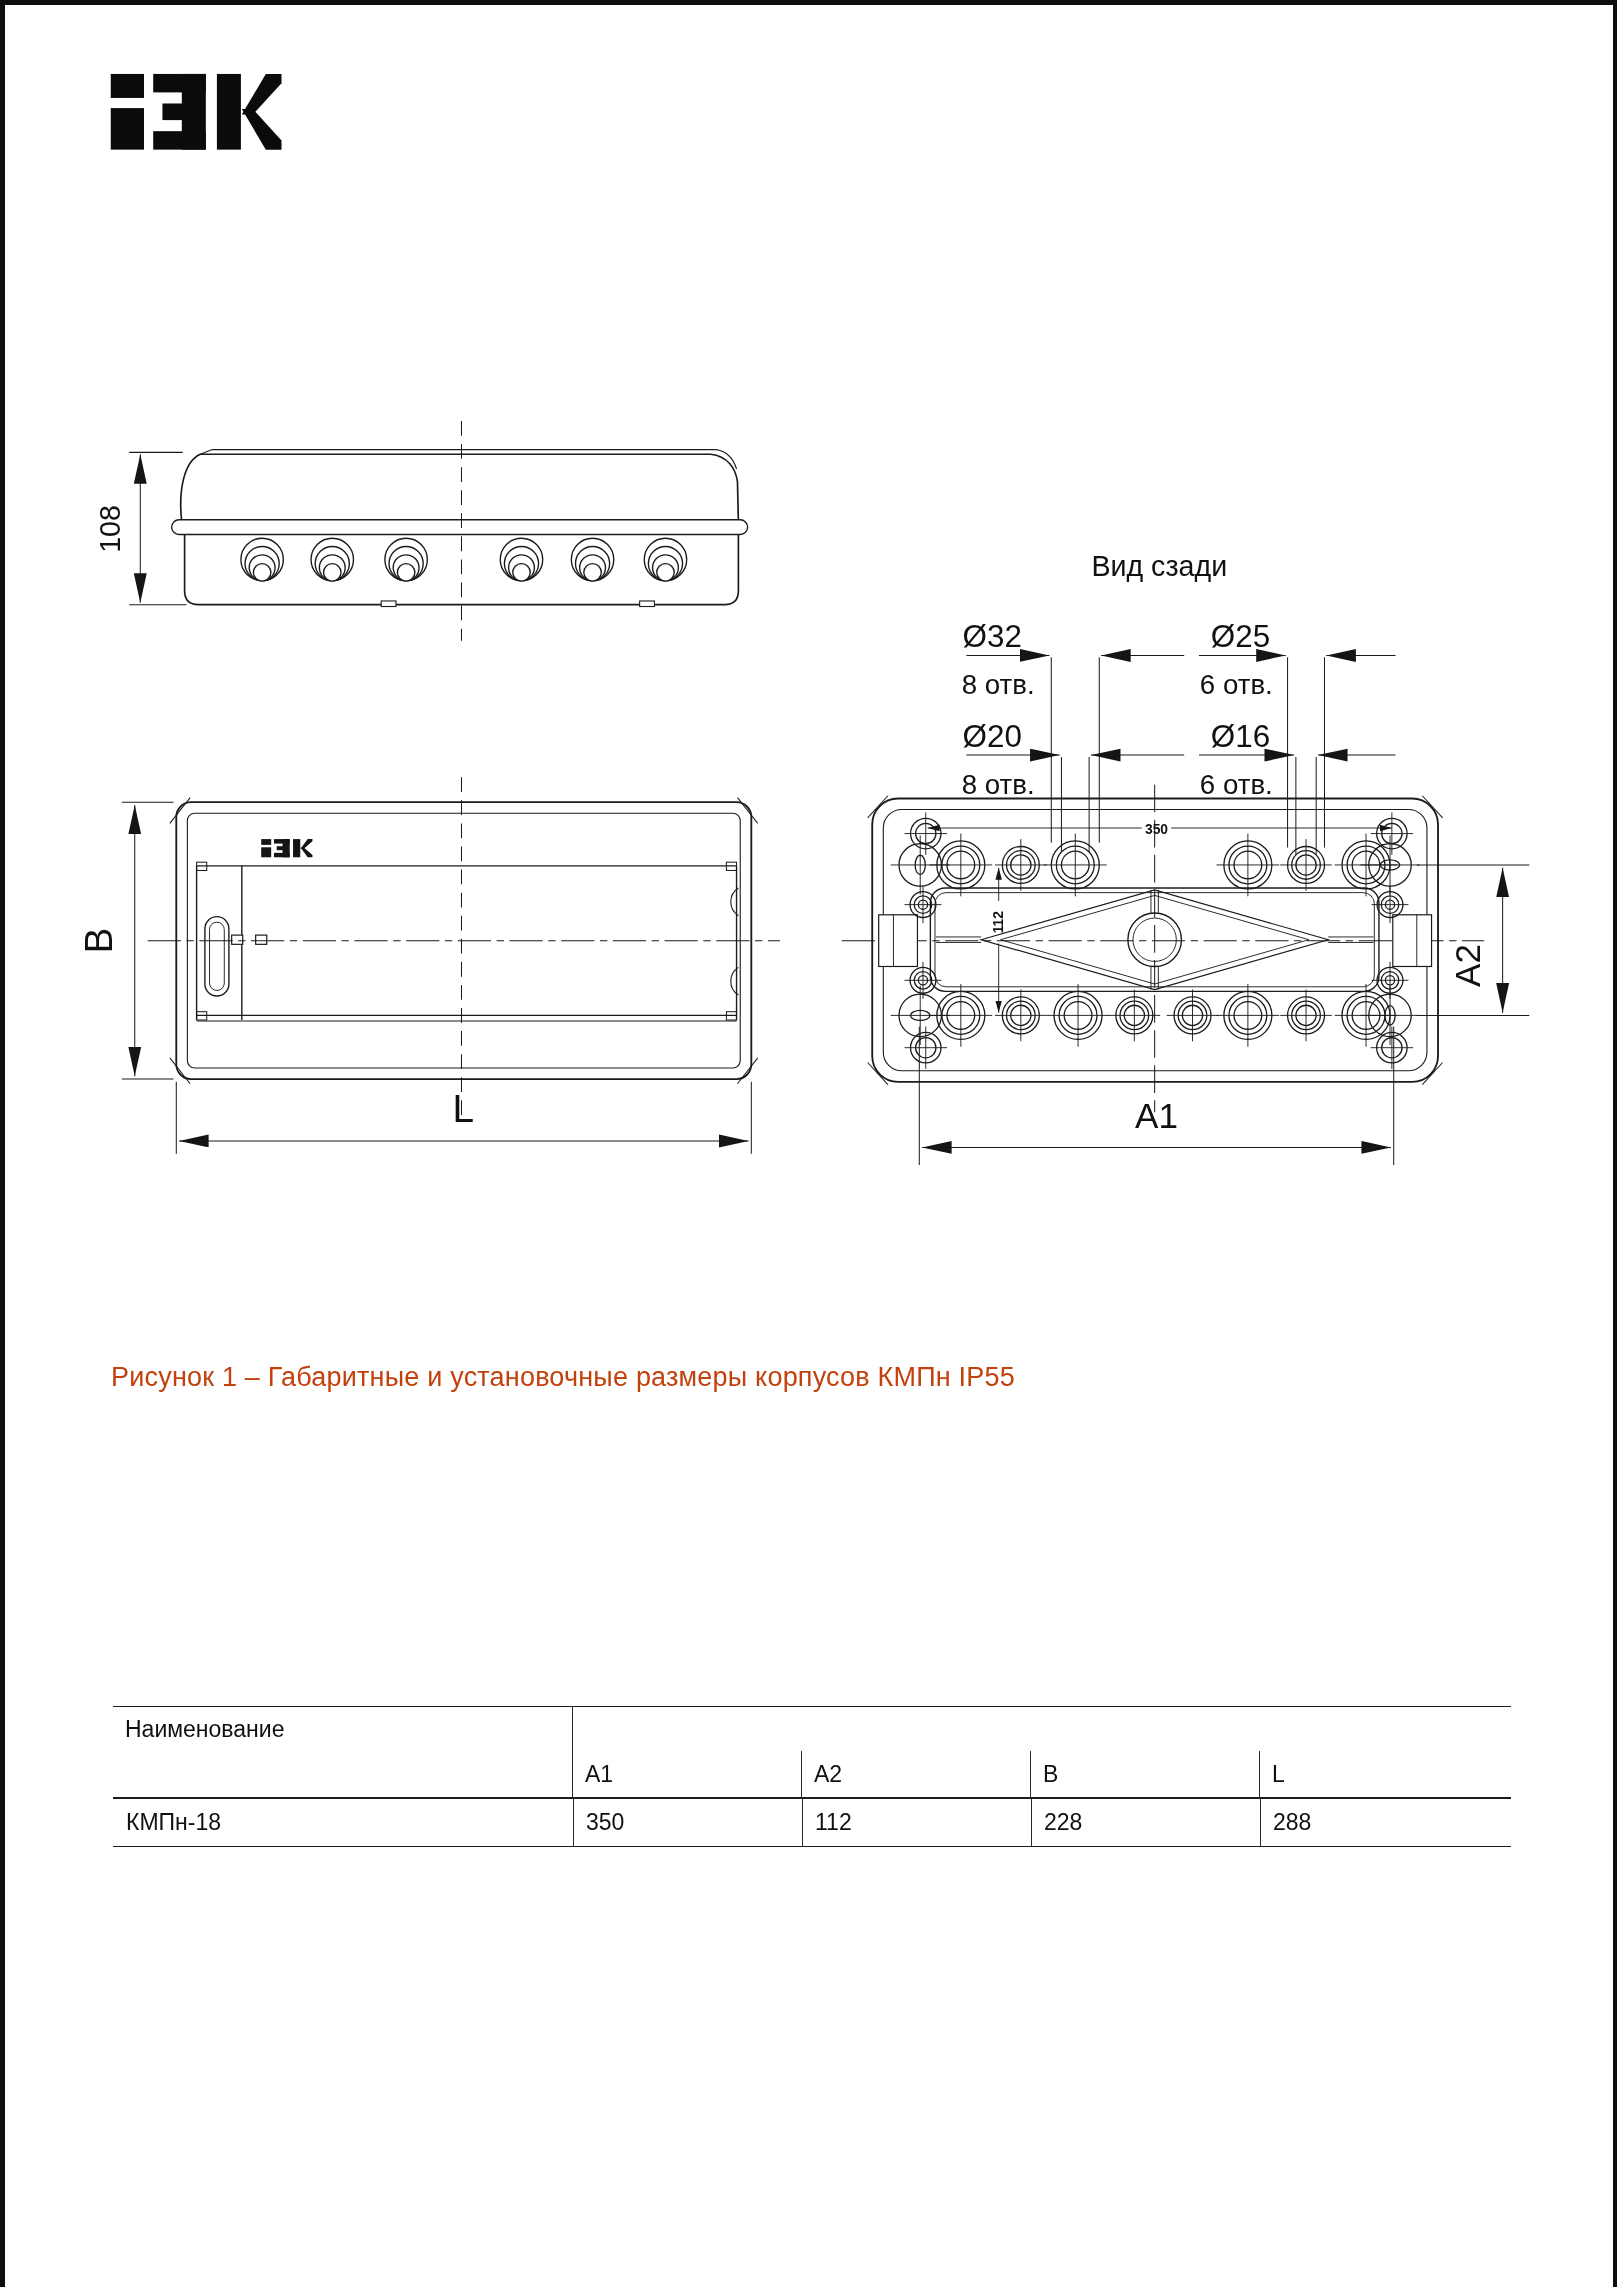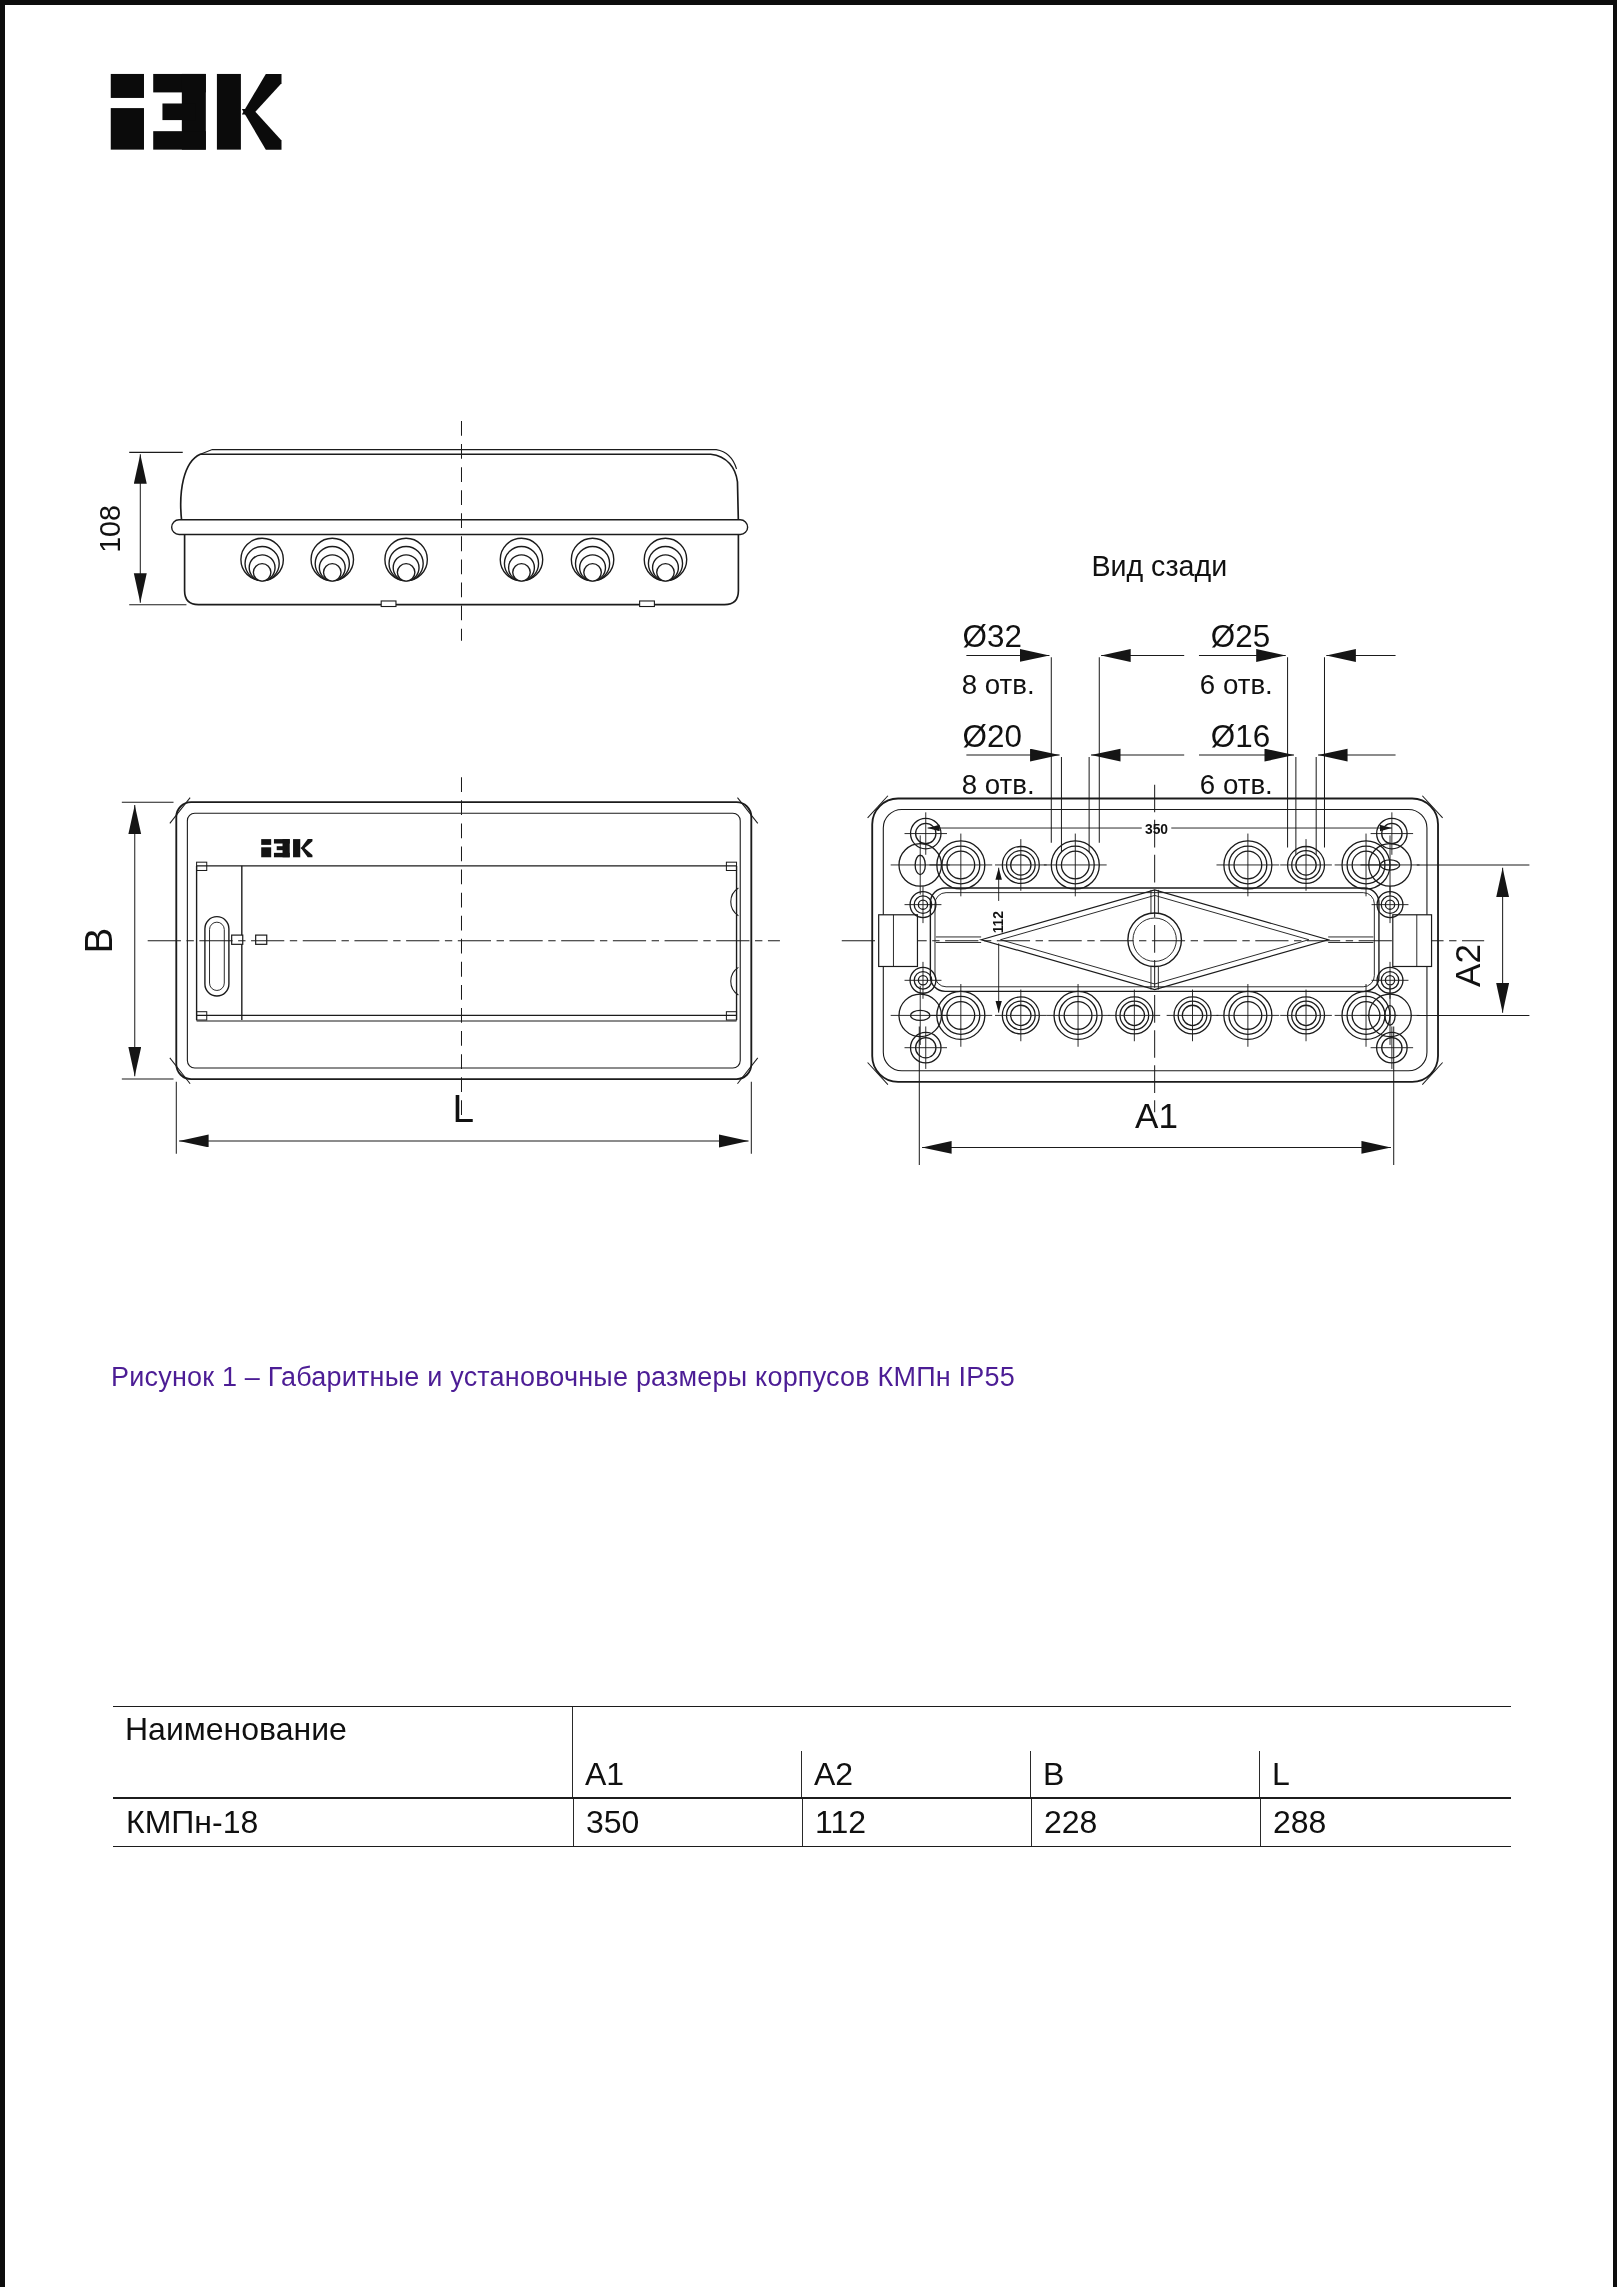--- a/index.html
+++ b/index.html
@@ -8,26 +8,26 @@
     font-family:"Liberation Sans",sans-serif;color:#111;overflow:hidden;
     margin:0 auto;
   }
   .edge{position:absolute;background:#0d0d0d;}
   .edge.top{left:0;top:0;width:1618px;height:4.6px;}
   .edge.left{left:0;top:0;width:4.6px;height:2288px;}
   .edge.right{left:1613px;top:0;width:4.6px;height:2288px;}
   svg{position:absolute;left:0;top:0;}
   svg text{fill:#111;font-family:"Liberation Sans",sans-serif;}
   .caption{
-    position:absolute;left:111px;top:1362px;font-size:27px;letter-spacing:0.2px;color:#4c1d95;
+    position:absolute;left:111px;top:1362px;font-size:27px;letter-spacing:0.2px;color:#c2410c;
   }
   
   .spec-table{
     position:absolute;left:113px;top:1706px;width:1398px;
-    border-top:1.8px solid #1c1c1c;font-size:32px;color:#101010;
+    border-top:1.8px solid #1c1c1c;font-size:23px;color:#101010;
   }
   .spec-table .row{display:flex;}
   .cell{box-sizing:border-box;padding-left:12px;display:flex;align-items:center;}
   .c-name{width:460px;border-right:1.2px solid #2a2a2a;}
   .c-size{width:229px;}
   .c-size.bR{border-right:1.2px solid #2a2a2a;}
   .c-last{width:250px;}
   .r1{height:44px;}
   .r1 .c-rest{width:939px;border-bottom:1.2px solid #2a2a2a;}
   .r2{height:46px;border-bottom:2.3px solid #1c1c1c;}

